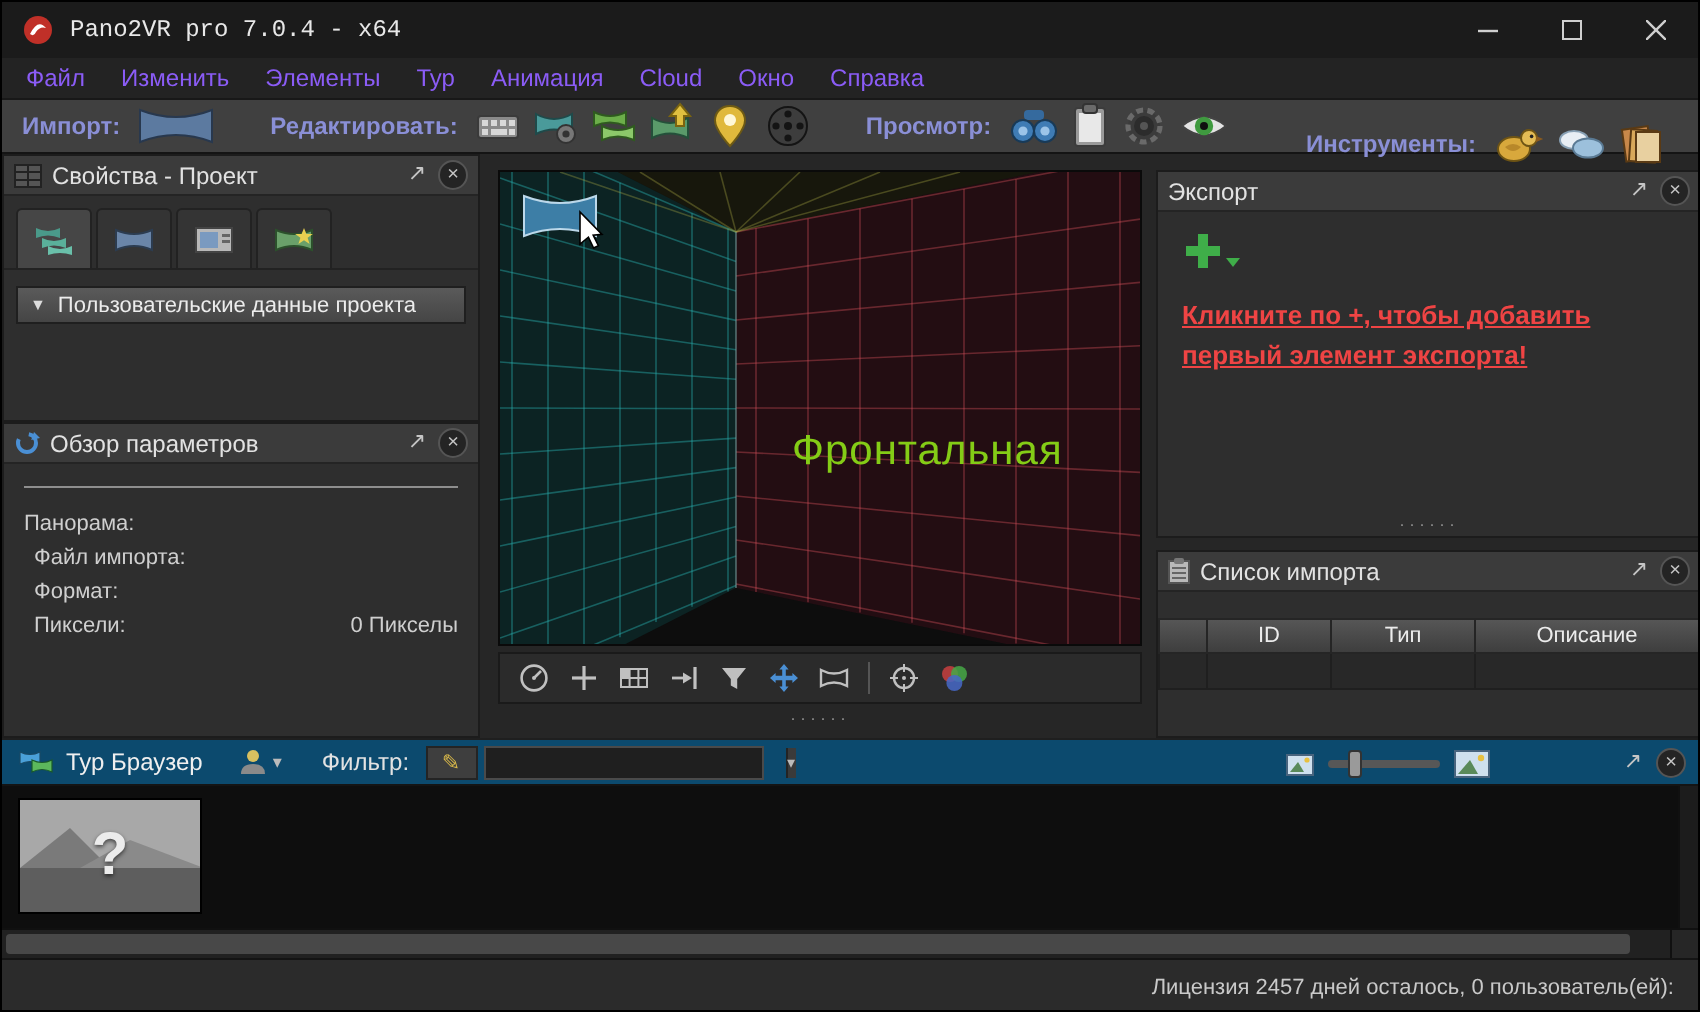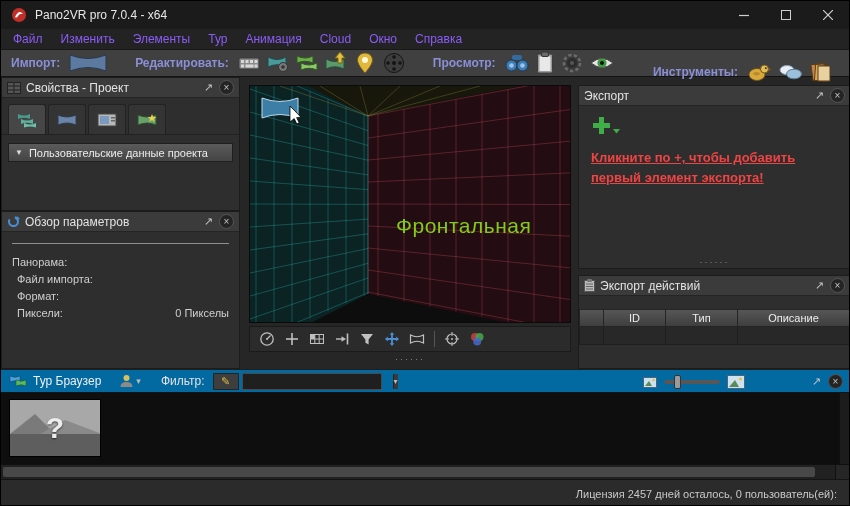--- a/index.html
+++ b/index.html
@@ -8,21 +8,21 @@
     position: relative; width: 850px; height: 506px; overflow: hidden;
     background: #262626; color: #d8d8d8;
     font-family: "Liberation Sans", sans-serif; font-size: 12px;
     border: 1px solid #000;
   }
   svg { display:block; }
 
   
   .titlebar { position:absolute; left:0; top:0; right:0; height:28px; background:#1b1b1b; display:flex; align-items:center; }
   .logo { margin:0 8px 0 10px; }
-  .title-text { font-size:12px; color:#e8e8e8; }
+  .title-text { font-size:12px; color:#e8e8e8;font-family:Liberation Mono, monospace; }
   .win-controls { margin-left:auto; display:flex; height:100%; }
   .win-btn { width:42px; height:100%; display:flex; align-items:center; justify-content:center; }
 
   
   .menubar { position:absolute; left:0; top:28px; right:0; height:21px; background:#232323; border-bottom:1px solid #181818; display:flex; align-items:center; padding-left:3px; }
   .menu-item { padding:0 9px; height:100%; display:flex; align-items:center; color:#8b5cf6; }
 
   
   .toolbar { position:absolute; left:0; top:49px; right:0; height:27px; background:#404040; border-bottom:1px solid #141414; display:flex; align-items:center; padding:0 10px; }
   .tb-group { display:flex; align-items:center; }
@@ -74,21 +74,21 @@
 
   
   #viewport { position:absolute; left:248px; top:84px; width:322px; height:238px; background:#131313; overflow:hidden; border:1px solid #0a0a0a; }
   .face-label { position:absolute; left:146px; top:128px; font-size:21px; color:#84cc16; letter-spacing:0.5px; }
   .vp-node { position:absolute; left:10px; top:8px; }
   #vp-toolbar { position:absolute; left:248px; top:325px; width:322px; height:26px; background:#2b2b2b; border:1px solid #1a1a1a; display:flex; align-items:center; gap:9px; padding:0 9px; }
   .vp-sep { width:1px; height:16px; background:#555; }
   #vp-dots { position:absolute; left:248px; top:353px; width:322px; }
 
   
-  #tourbar { position:absolute; left:0; top:368px; width:850px; height:24px; background:#0369a1; border-top:1px solid #1f1f1f; border-bottom:1px solid #141414; display:flex; align-items:center; padding:0 8px; }
+  #tourbar { position:absolute; left:0; top:368px; width:850px; height:24px; background:#0c4a6e; border-top:1px solid #1f1f1f; border-bottom:1px solid #141414; display:flex; align-items:center; padding:0 8px; }
   .tour-title { margin-left:6px; color:#efefef; }
   .avatar-btn { margin-left:18px; display:flex; align-items:center; gap:2px; color:#bbb; font-size:9px; }
   .filter-label { margin-left:20px; color:#e2e2e2; }
   .pencil-btn { margin-left:8px; width:26px; height:17px; background:#3e3e3e; border:1px solid #242424; display:flex; align-items:center; justify-content:center; color:#d8b84a; font-size:11px; }
   .filter-combo { margin-left:3px; width:140px; height:17px; background:#1f1f1f; border:1px solid #4a4a4a; display:flex; align-items:stretch; }
   .combo-input { flex:1; background:transparent; border:none; outline:none; color:#ddd; font-size:11px; padding:0 4px; font-family:"Liberation Sans",sans-serif; }
   .combo-arrow { width:15px; background:#3a3a3a; border-left:1px solid #242424; display:flex; align-items:center; justify-content:center; color:#bbb; font-size:8px; }
   .zoom-cluster { position:absolute; right:106px; top:0; height:24px; display:flex; align-items:center; gap:7px; }
   .slider-track { width:56px; height:4px; background:#575757; border-radius:2px; position:relative; }
   .slider-thumb { position:absolute; left:10px; top:-5px; width:7px; height:14px; background:#9a9a9a; border:1px solid #333; border-radius:2px; }
@@ -509,21 +509,21 @@
     <div class="panel-header">
       <span>
         <svg width="11" height="13">
             <rect x="0.5" y="1.5" width="10" height="11" fill="#b9b9b9" stroke="#555"></rect>
             <rect x="3" y="0" width="5" height="3" rx="1" fill="#777"></rect>
             <line x1="2" y1="5" x2="9" y2="5" stroke="#666"></line>
             <line x1="2" y1="7.5" x2="9" y2="7.5" stroke="#666"></line>
             <line x1="2" y1="10" x2="9" y2="10" stroke="#666"></line>
           </svg>
       </span>
-      <span class="panel-title">Экспорт действий</span>
+      <span class="panel-title">Список импорта</span>
       <span class="ph-btns">
         <span class="ph-btn">↗</span>
         <span class="ph-btn round">×</span>
       </span>
     </div>
     <div class="actions-body">
       <div class="atable">
         <div class="th"></div>
         <div class="th">ID</div>
         <div class="th">Тип</div>

